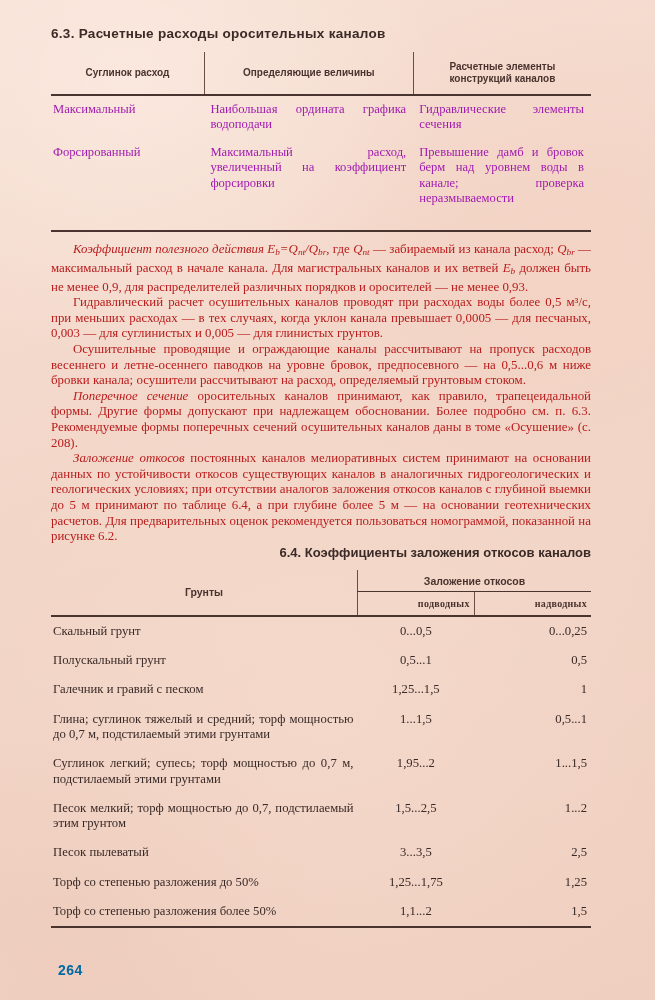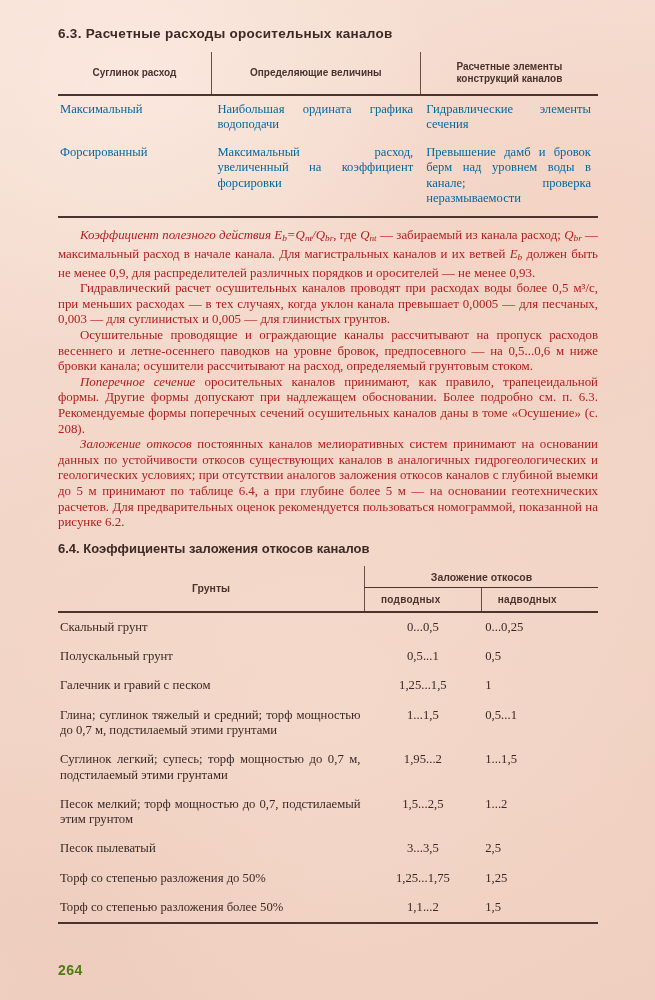--- a/index.html
+++ b/index.html
@@ -27,21 +27,21 @@
       linear-gradient(160deg, #f6e0d4 0%, #f2d6c8 45%, #efcfc0 100%);
     pointer-events: none;
   }
   .page {
     position: absolute;
     inset: 0;
     padding: 0;
   }
   .content {
     position: absolute;
-    left: 58px;
+    left: 51px;
     top: 26px;
     width: 540px;
   }
 
   
   .sec-heading {
     font-family: "Liberation Sans", "DejaVu Sans", sans-serif;
     font-weight: bold;
     font-size: 13.5px;
     letter-spacing: 0.3px;
@@ -81,26 +81,26 @@
     border-bottom: 1.6px solid #4a3430;
   }
   .tbl63 thead th.c1 { width: 150px; }
   .tbl63 thead th.c2 { width: 214px; border-left: 1.4px solid #6b4d46; }
   .tbl63 thead th.c3 { width: 176px; border-left: 1.4px solid #6b4d46; }
   .tbl63 tbody td {
     font-size: 12.6px;
     line-height: 15.4px;
     padding: 6px 7px 6px 6px;
     vertical-align: top;
-    color: #0369a1;
+    color: #a21caf;
   }
   .tbl63 tbody td.c1 { width: 150px; padding-left: 2px; }
   .tbl63 tbody td.c2 { width: 214px; text-align: justify; text-align-last: left; }
   .tbl63 tbody td.c3 { width: 176px; text-align: justify; text-align-last: left; }
-  .tbl63 tbody tr.last td { padding-bottom: 10px; }
+  .tbl63 tbody tr.last td { padding-bottom: 24px; }
   .tbl63 .rule-bot td {
     border-top: 2.2px solid #4a3430;
     height: 0; padding: 0; font-size: 0; line-height: 0;
   }
 
   
   p.body {
     font-size: 12.9px;
     line-height: 15.6px;
     margin: 0;
@@ -143,55 +143,55 @@
     font-family: "Liberation Sans", "DejaVu Sans", sans-serif;
     font-weight: bold;
     font-size: 10.5px;
     color: #4a332e;
     text-align: center;
     padding: 5px 4px 4px 4px;
     border-left: 1.4px solid #6b4d46;
     border-bottom: 1.4px solid #4a3430;
   }
   .tbl64 th.sub1, .tbl64 th.sub2 {
-    font-family: Liberation Sans, sans-serif;
+    font-family: Liberation Serif, serif;
     font-weight: bold;
     font-size: 10px;
     letter-spacing: 0.3px;
     color: #4a332e;
-    text-align: left;
+    text-align: right;
     padding: 6px 4px 6px 16px;
     border-bottom: 1.6px solid #4a3430;
     width: 121px;
   }
   .tbl64 th.sub1 { border-left: 1.4px solid #6b4d46; }
   .tbl64 th.sub2 { border-left: 1.4px solid #6b4d46; }
   .tbl64 tbody td {
     font-size: 12.7px;
     line-height: 15.3px;
     color: #3a2a27;
     vertical-align: top;
     padding: 7px 4px;
   }
   .tbl64 tbody td.soil { width: 298px; padding-left: 2px; text-align: left; }
   .tbl64 tbody td.soil.just { text-align: justify; text-align-last: left; }
   .tbl64 tbody td.v1 { width: 121px; text-align: center; }
-  .tbl64 tbody td.v2 { width: 121px; text-align: left; }
+  .tbl64 tbody td.v2 { width: 121px; text-align: right; }
   .tbl64 tbody tr.first td { padding-top: 7px; }
   .tbl64 tbody tr.lastrow td { padding-bottom: 7px; }
 
   
   .folio {
     position: absolute;
     left: 58px;
     top: 962px;
     font-family: "Liberation Sans", "DejaVu Sans", sans-serif;
     font-weight: bold;
     font-size: 14px;
-    color: #4d7c0f;
+    color: #0369a1;
     letter-spacing: 0.5px;
   }
 </style>
 </head>
 <body>
 
 <div class="paper-tint"></div>
 
 <div class="page">
   <div class="content">
@@ -238,21 +238,21 @@
     <p class="body"><i>Коэффициент полезного действия</i> <span class="frm">E<sub>b</sub>=Q<sub>nt</sub>/Q<sub>br</sub></span><span>, где </span><span class="frm">Q<sub>nt</sub></span><span> — забираемый из канала расход; </span><span class="frm">Q<sub>br</sub></span><span> — максимальный расход в начале канала. Для магистральных каналов и их ветвей </span><span class="frm">E<sub>b</sub></span><span> должен быть не менее 0,9, для распределителей различных порядков и оросителей — не менее 0,93.</span></p>
 
     <p class="body">Гидравлический расчет осушительных каналов проводят при расходах воды более 0,5 м³/с, при меньших расходах — в тех случаях, когда уклон канала превышает 0,0005 — для песчаных, 0,003 — для суглинистых и 0,005 — для глинистых грунтов.</p>
 
     <p class="body">Осушительные проводящие и ограждающие каналы рассчитывают на пропуск расходов весеннего и летне-осеннего паводков на уровне бровок, предпосевного — на 0,5...0,6 м ниже бровки канала; осушители рассчитывают на расход, определяемый грунтовым стоком.</p>
 
     <p class="body"><i>Поперечное сечение</i><span> оросительных каналов принимают, как правило, трапецеидальной формы. Другие формы допускают при надлежащем обосновании. Более подробно см. п. 6.3. Рекомендуемые формы поперечных сечений осушительных каналов даны в томе «Осушение» (с. 208).</span></p>
 
     <p class="body"><i>Заложение откосов</i><span> постоянных каналов мелиоративных систем принимают на основании данных по устойчивости откосов существующих каналов в аналогичных гидрогеологических и геологических условиях; при отсутствии аналогов заложения откосов каналов с глубиной выемки до 5 м принимают по таблице 6.4, а при глубине более 5 м — на основании геотехнических расчетов. Для предварительных оценок рекомендуется пользоваться номограммой, показанной на рисунке 6.2.</span></p>
 
-    <div class="sec-heading-2" style="margin-top:10px;">
+    <div class="sec-heading-2" style="text-align:right;">
       <span class="num">6.4.</span>
       <span>Коэффициенты заложения откосов каналов</span>
     </div>
 
     <div class="tbl64-wrap">
       <table class="tbl64">
         <tbody>
             <tr class="rule-top">
               <td colspan="3"></td>
             </tr>

